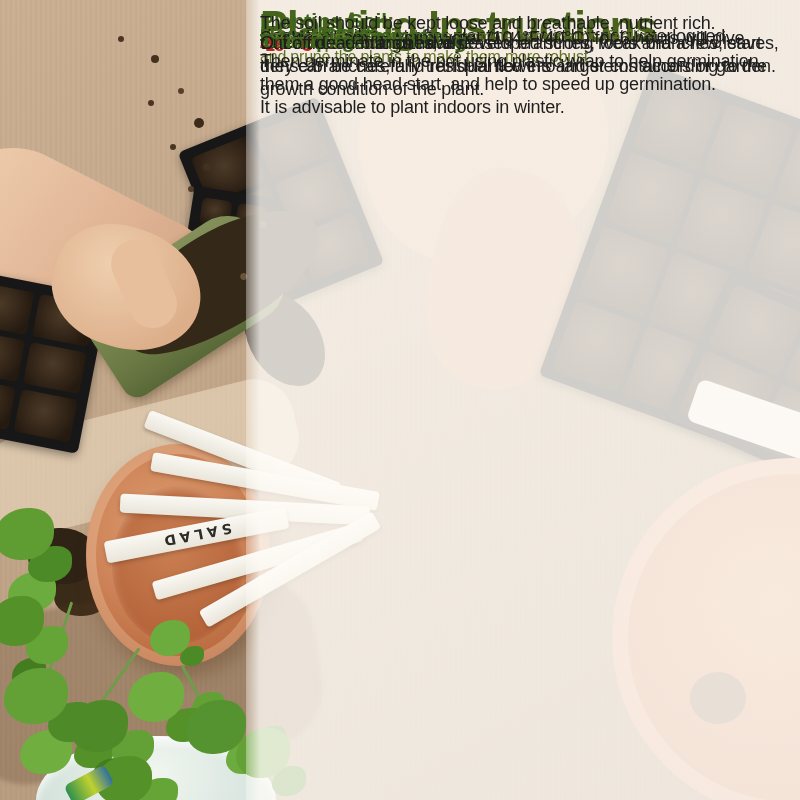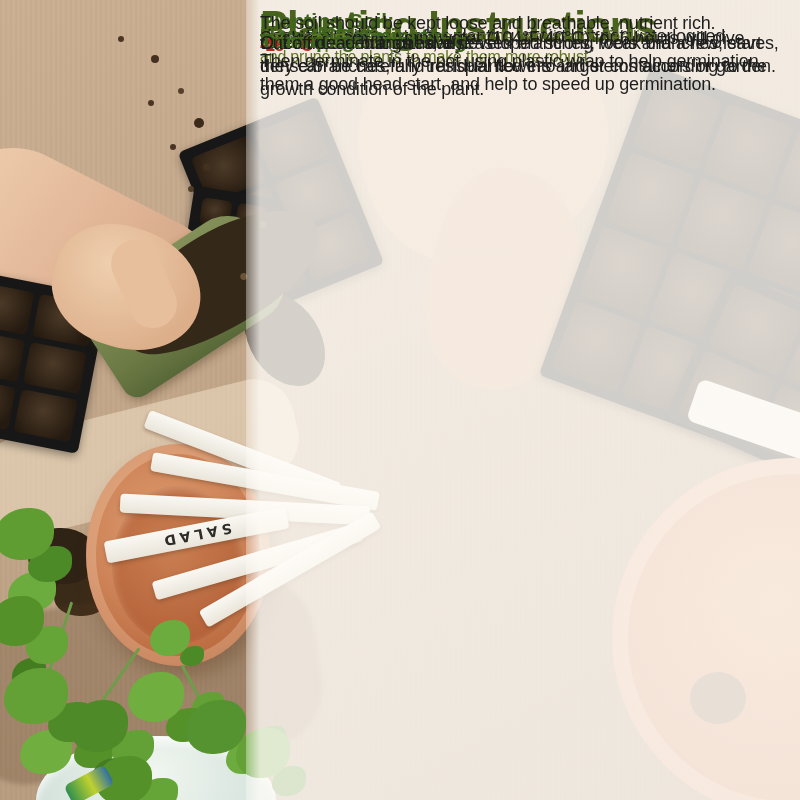--- a/index.html
+++ b/index.html
@@ -222,20 +222,21 @@
         <span class="line">and prune the plants to make them more robust.</span>
       </p>
     </div>
 
     <div class="blk s-germinate">
       <h2>How to Germinate: :</h2>
       <p>
         <span class="line">Soaking them in warm water (104°F/40°C) for 6 hours will give</span>
         <span class="line">Then germinate in the pot using plastic wrap to help germination,</span>
         <span class="line">them a good head start, and help to speed up germination.</span>
+        <span class="line">It is advisable to plant indoors in winter.</span>
       </p>
     </div>
 
     <div class="blk s-aftersprout">
       <h2 class="h-light">After Sprouting:</h2>
       <p class="semibold">
         <span class="line">to 8 hours of full sun daily.</span>
       </p>
     </div>
 

